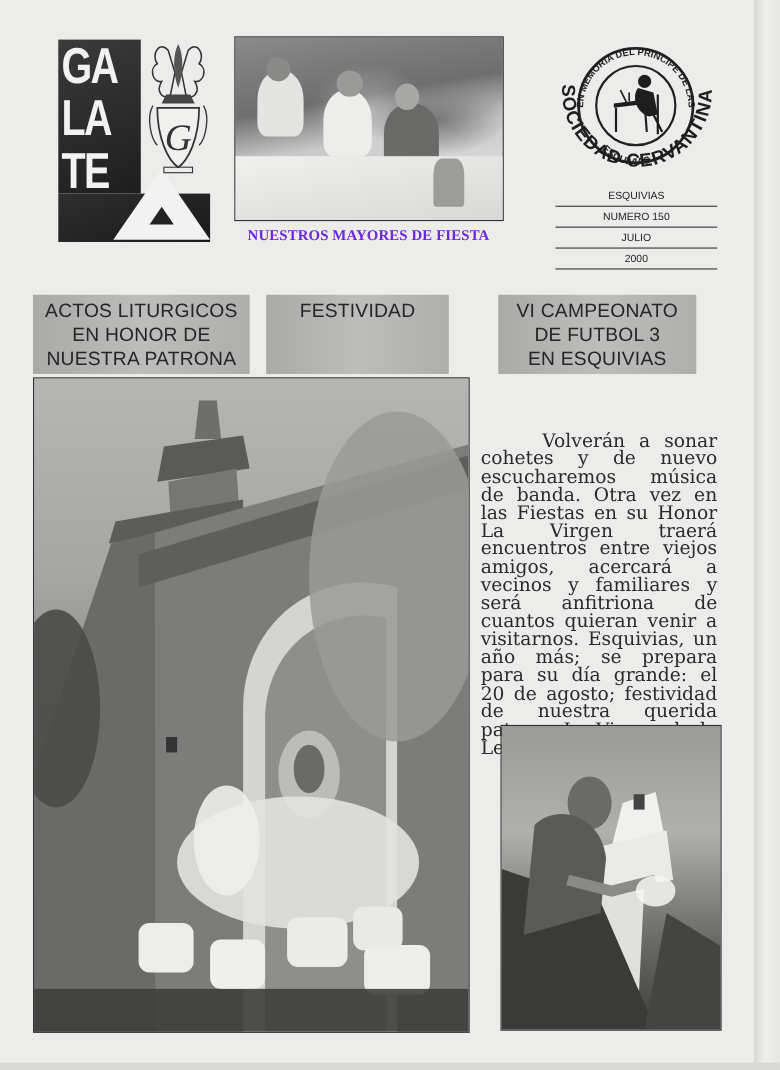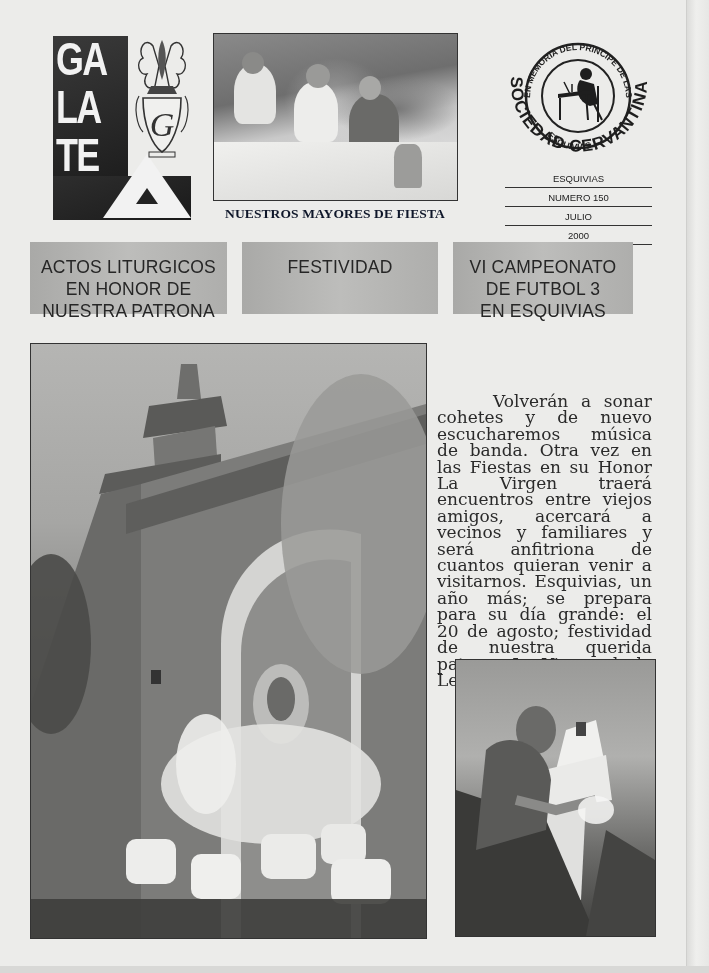--- a/index.html
+++ b/index.html
@@ -47,45 +47,45 @@
     background:
       radial-gradient(ellipse at 50% 40%, rgba(255,255,255,0.35), transparent 30%),
       radial-gradient(ellipse at 75% 45%, #777 0%, transparent 25%),
       linear-gradient(170deg, #8a8a8a 0%, #6e6e6e 35%, #c9c9c9 55%, #dedede 80%, #b8b8b8 100%);
     overflow:hidden;
   }
   .tp-figure { position:absolute; border-radius:45% 45% 20% 20%; }
   .caption-top {
     position:absolute; left:213px; top:206px; width:244px; text-align:center;
     font-family:"Liberation Serif", serif; font-weight:bold; font-size:13.5px; letter-spacing:0.1px;
-    color:#0f172a;
+    color:#6d28d9;
   }
 
   
   .seal { position:absolute; left:494px; top:24px; width:168px; height:150px; }
 
   .info { position:absolute; left:505px; top:170px; width:147px; }
   .info-row {
     height:17px; line-height:17px; text-align:center;
     font-family:"Liberation Sans", sans-serif; font-size:9.5px; color:#222;
     border-bottom:1.4px solid #333;
     margin-bottom:1px;
   }
 
   
   .hbox {
-    position:absolute; top:242px; height:72px;
+    position:absolute; top:268px; height:72px;
     background:linear-gradient(90deg,#a9a9a7,#bdbdbb 50%,#aeaeac);
     color:#262626; text-align:center;
     font-family:"Liberation Sans", sans-serif; font-size:17.5px; line-height:22px;
-    padding-top:14px; box-sizing:border-box; letter-spacing:0.2px;
+    padding-top:3px; box-sizing:border-box; letter-spacing:0.2px;
   }
   .hbox div { white-space:nowrap; }
   .hbox-1 { left:30px; width:197px; }
-  .hbox-2 { left:242px; width:196px; }
+  .hbox-2 { left:242px; width:166px; }
   .hbox-3 { left:453px; width:180px; }
 
   
   .main-photo {
     position:absolute; left:30px; top:343px; width:395px; height:594px;
     border:1px solid #333; overflow:hidden;
     background:linear-gradient(180deg,#b5b5b3 0%,#a6a6a4 30%,#7a7a78 60%,#4e4e4c 100%);
   }
   .body-text {
     position:absolute; left:437px; top:393px; width:215px;

